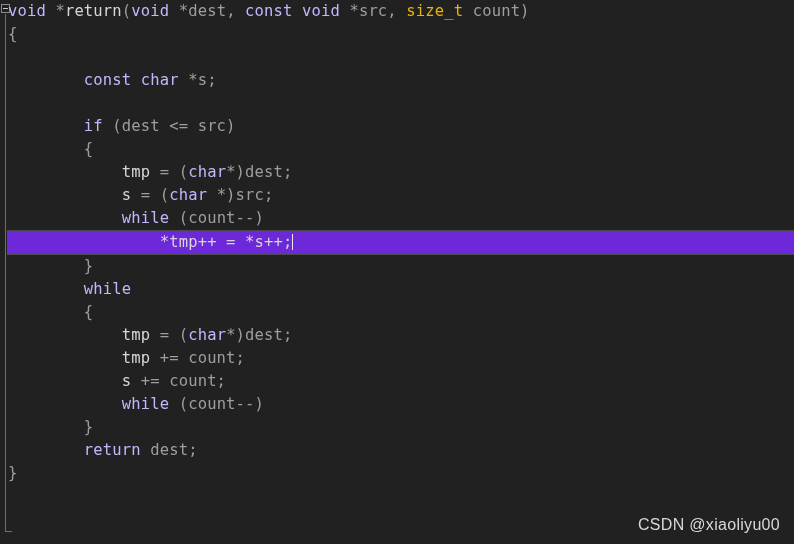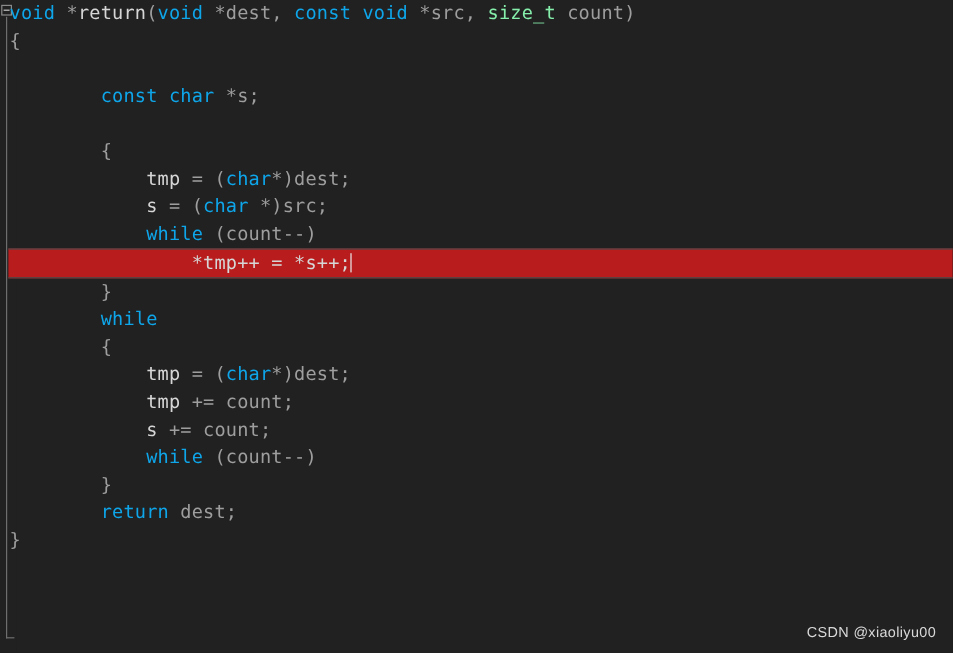--- a/index.html
+++ b/index.html
@@ -80,52 +80,52 @@
     height: 23px;
     line-height: 23px;
     font-size: 15.5px;
     white-space: pre;
     letter-spacing: 0.15px;
     color: #9e9e9e;
     padding-left: 8px;
     box-sizing: border-box;
   }
   .line.current {
-    background: #b91c1c;
+    background: #6d28d9;
     border-top: 1px solid #4a4a4a;
     border-bottom: 1px solid #4a4a4a;
     height: 25px;
     line-height: 23px;
     margin-left: 7px;
     padding-left: 1px;
     width: 787px;
   }
 
   
-  .kw   { color: #0ea5e9; }         
-  .type { color: #86efac; }         
+  .kw   { color: #c4b5fd; }         
+  .type { color: #eab308; }         
   .id   { color: #d6d6d6; }         
   .pl   { color: #9e9e9e; }
 
   .caret {
     display: inline-block;
     width: 1px;
     height: 16px;
     background: #e8e8e8;
     vertical-align: -3px;
     margin-left: 0px;
   }
 
   
   .watermark {
     position: absolute;
     right: 14px;
     bottom: 10px;
     font-family: "Liberation Sans", sans-serif;
-    font-size: 12px;
+    font-size: 16px;
     color: #d8d8d8;
     letter-spacing: 0.3px;
   }
 </style>
 </head>
 <body>
 
 <div id="editor">
 
   <div class="gutter">
@@ -133,20 +133,21 @@
     <div class="fold-line"></div>
     <div class="fold-end"></div>
   </div>
 
   <div class="code" id="code-surface">
       <div class="line"><span class="kw">void</span><span class="pl"> *</span><span class="id">return</span><span class="pl">(</span><span class="kw">void</span><span class="pl"> *dest, </span><span class="kw">const</span><span class="pl"> </span><span class="kw">void</span><span class="pl"> *src, </span><span class="type">size_t</span><span class="pl"> count)</span></div>
       <div class="line"><span class="pl">{</span></div>
       <div class="line"><span class="pl"></span></div>
       <div class="line"><span class="pl">        </span><span class="kw">const</span><span class="pl"> </span><span class="kw">char</span><span class="pl"> *s;</span></div>
       <div class="line"><span class="pl"></span></div>
+      <div class="line"><span class="pl">        </span><span class="kw">if</span><span class="pl"> (dest &lt;= src)</span></div>
       <div class="line"><span class="pl">        {</span></div>
       <div class="line"><span class="pl">            </span><span class="id">tmp</span><span class="pl"> = (</span><span class="kw">char</span><span class="pl">*)dest;</span></div>
       <div class="line"><span class="pl">            </span><span class="id">s</span><span class="pl"> = (</span><span class="kw">char</span><span class="pl"> *)src;</span></div>
       <div class="line"><span class="pl">            </span><span class="kw">while</span><span class="pl"> (count--)</span></div>
       <div class="line current"><span class="pl">                </span><span class="id">*tmp++ = *s++;</span><span class="caret"></span></div>
       <div class="line"><span class="pl">        }</span></div>
       <div class="line"><span class="pl">        </span><span class="kw">while</span></div>
       <div class="line"><span class="pl">        {</span></div>
       <div class="line"><span class="pl">            </span><span class="id">tmp</span><span class="pl"> = (</span><span class="kw">char</span><span class="pl">*)dest;</span></div>
       <div class="line"><span class="pl">            </span><span class="id">tmp</span><span class="pl"> += count;</span></div>

